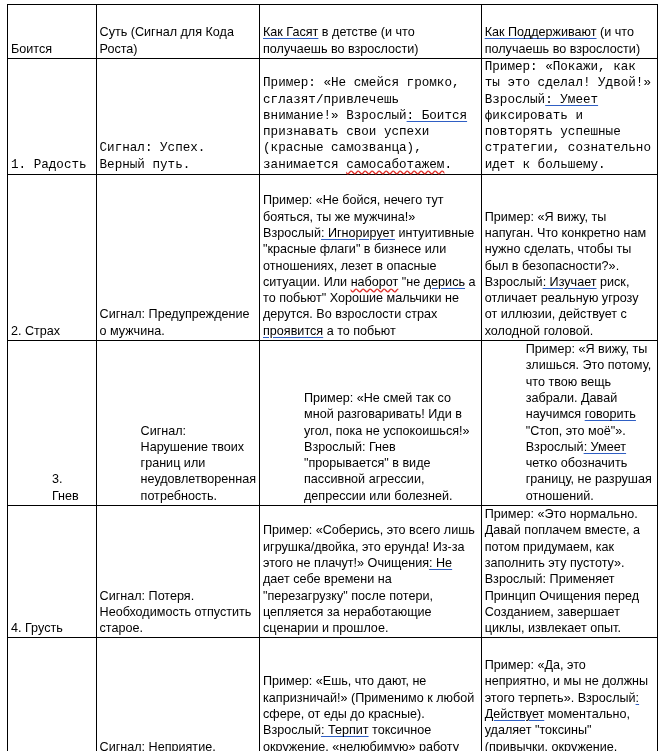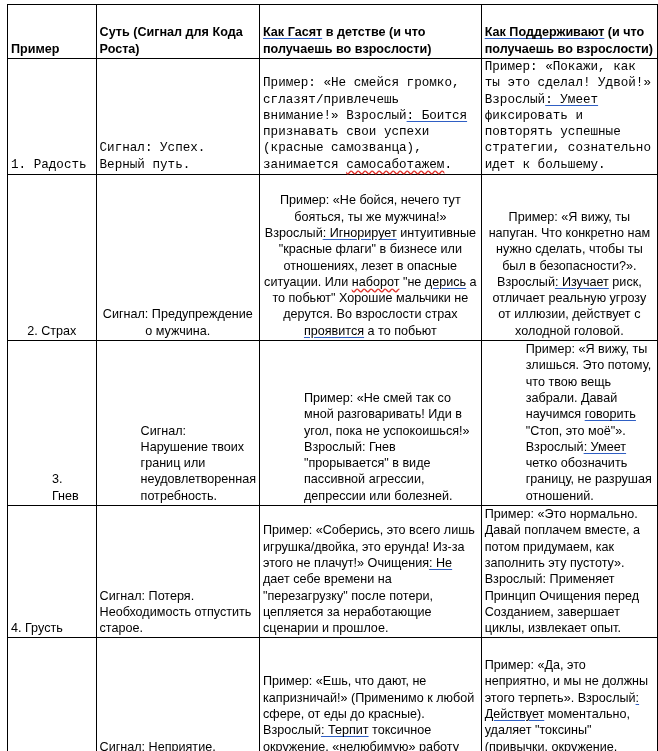--- a/index.html
+++ b/index.html
@@ -21,23 +21,23 @@
     table.emo td {
       border: 1px solid #000;
       vertical-align: bottom;
       padding: 0 3px 1px 3px;
       word-wrap: break-word;
     }
     col.c1 { width: 89px; }
     col.c2 { width: 153px; }
     col.c3 { width: 227px; }
     col.c4 { width: 180px; }
-    tr.hdr td { height: 52px; font-weight: bold; }
+    tr.hdr td { height: 52px; }
     tr.r1 td { height: 113px; font-family: Liberation Mono, monospace; }
-    tr.r2 td { height: 164px; text-align: center; }
+    tr.r2 td { height: 164px; }
     tr.r3 td { height: 129px; padding-left: 44px; }
     tr.r4 td { height: 129px; margin-left: 32px; }
     tr.r5 td { height: 149px; }
     .ul-blue {
       text-decoration: underline;
       text-decoration-color: #2f5fc4;
       text-underline-offset: 2px;
     }
     .ul-red {
       text-decoration: underline wavy;
@@ -52,21 +52,21 @@
 <div class="doc">
   <table class="emo">
     <colgroup>
       <col class="c1">
         <col class="c2">
         <col class="c3">
         <col class="c4">
     </colgroup>
     <tbody>
         <tr class="hdr">
-      <td><span>Пример</span></td>
+      <td><span>Боится</span></td>
       <td><span>Суть (Сигнал для Кода Роста)</span></td>
       <td><span class="ul-blue">Как Гасят</span><span> в детстве (и что получаешь во взрослости)</span></td>
       <td><span class="ul-blue">Как Поддерживают</span><span> (и что получаешь во взрослости)</span></td>
     </tr>
 
     <tr class="r1">
       <td><span>1. Радость</span></td>
       <td><span>Сигнал: Успех. Верный путь.</span></td>
       <td><span>Пример: «Не смейся громко, сглазят/привлечешь внимание!» Взрослый</span><span class="ul-blue">: Боится</span><span> признавать свои успехи (красные самозванца), занимается </span><span class="ul-red">самосаботажем</span><span>.</span></td>
       <td><span>Пример: «Покажи, как ты это сделал! Удвой!» Взрослый</span><span class="ul-blue">: Умеет</span><span> фиксировать и повторять успешные стратегии, сознательно идет к большему.</span></td>

